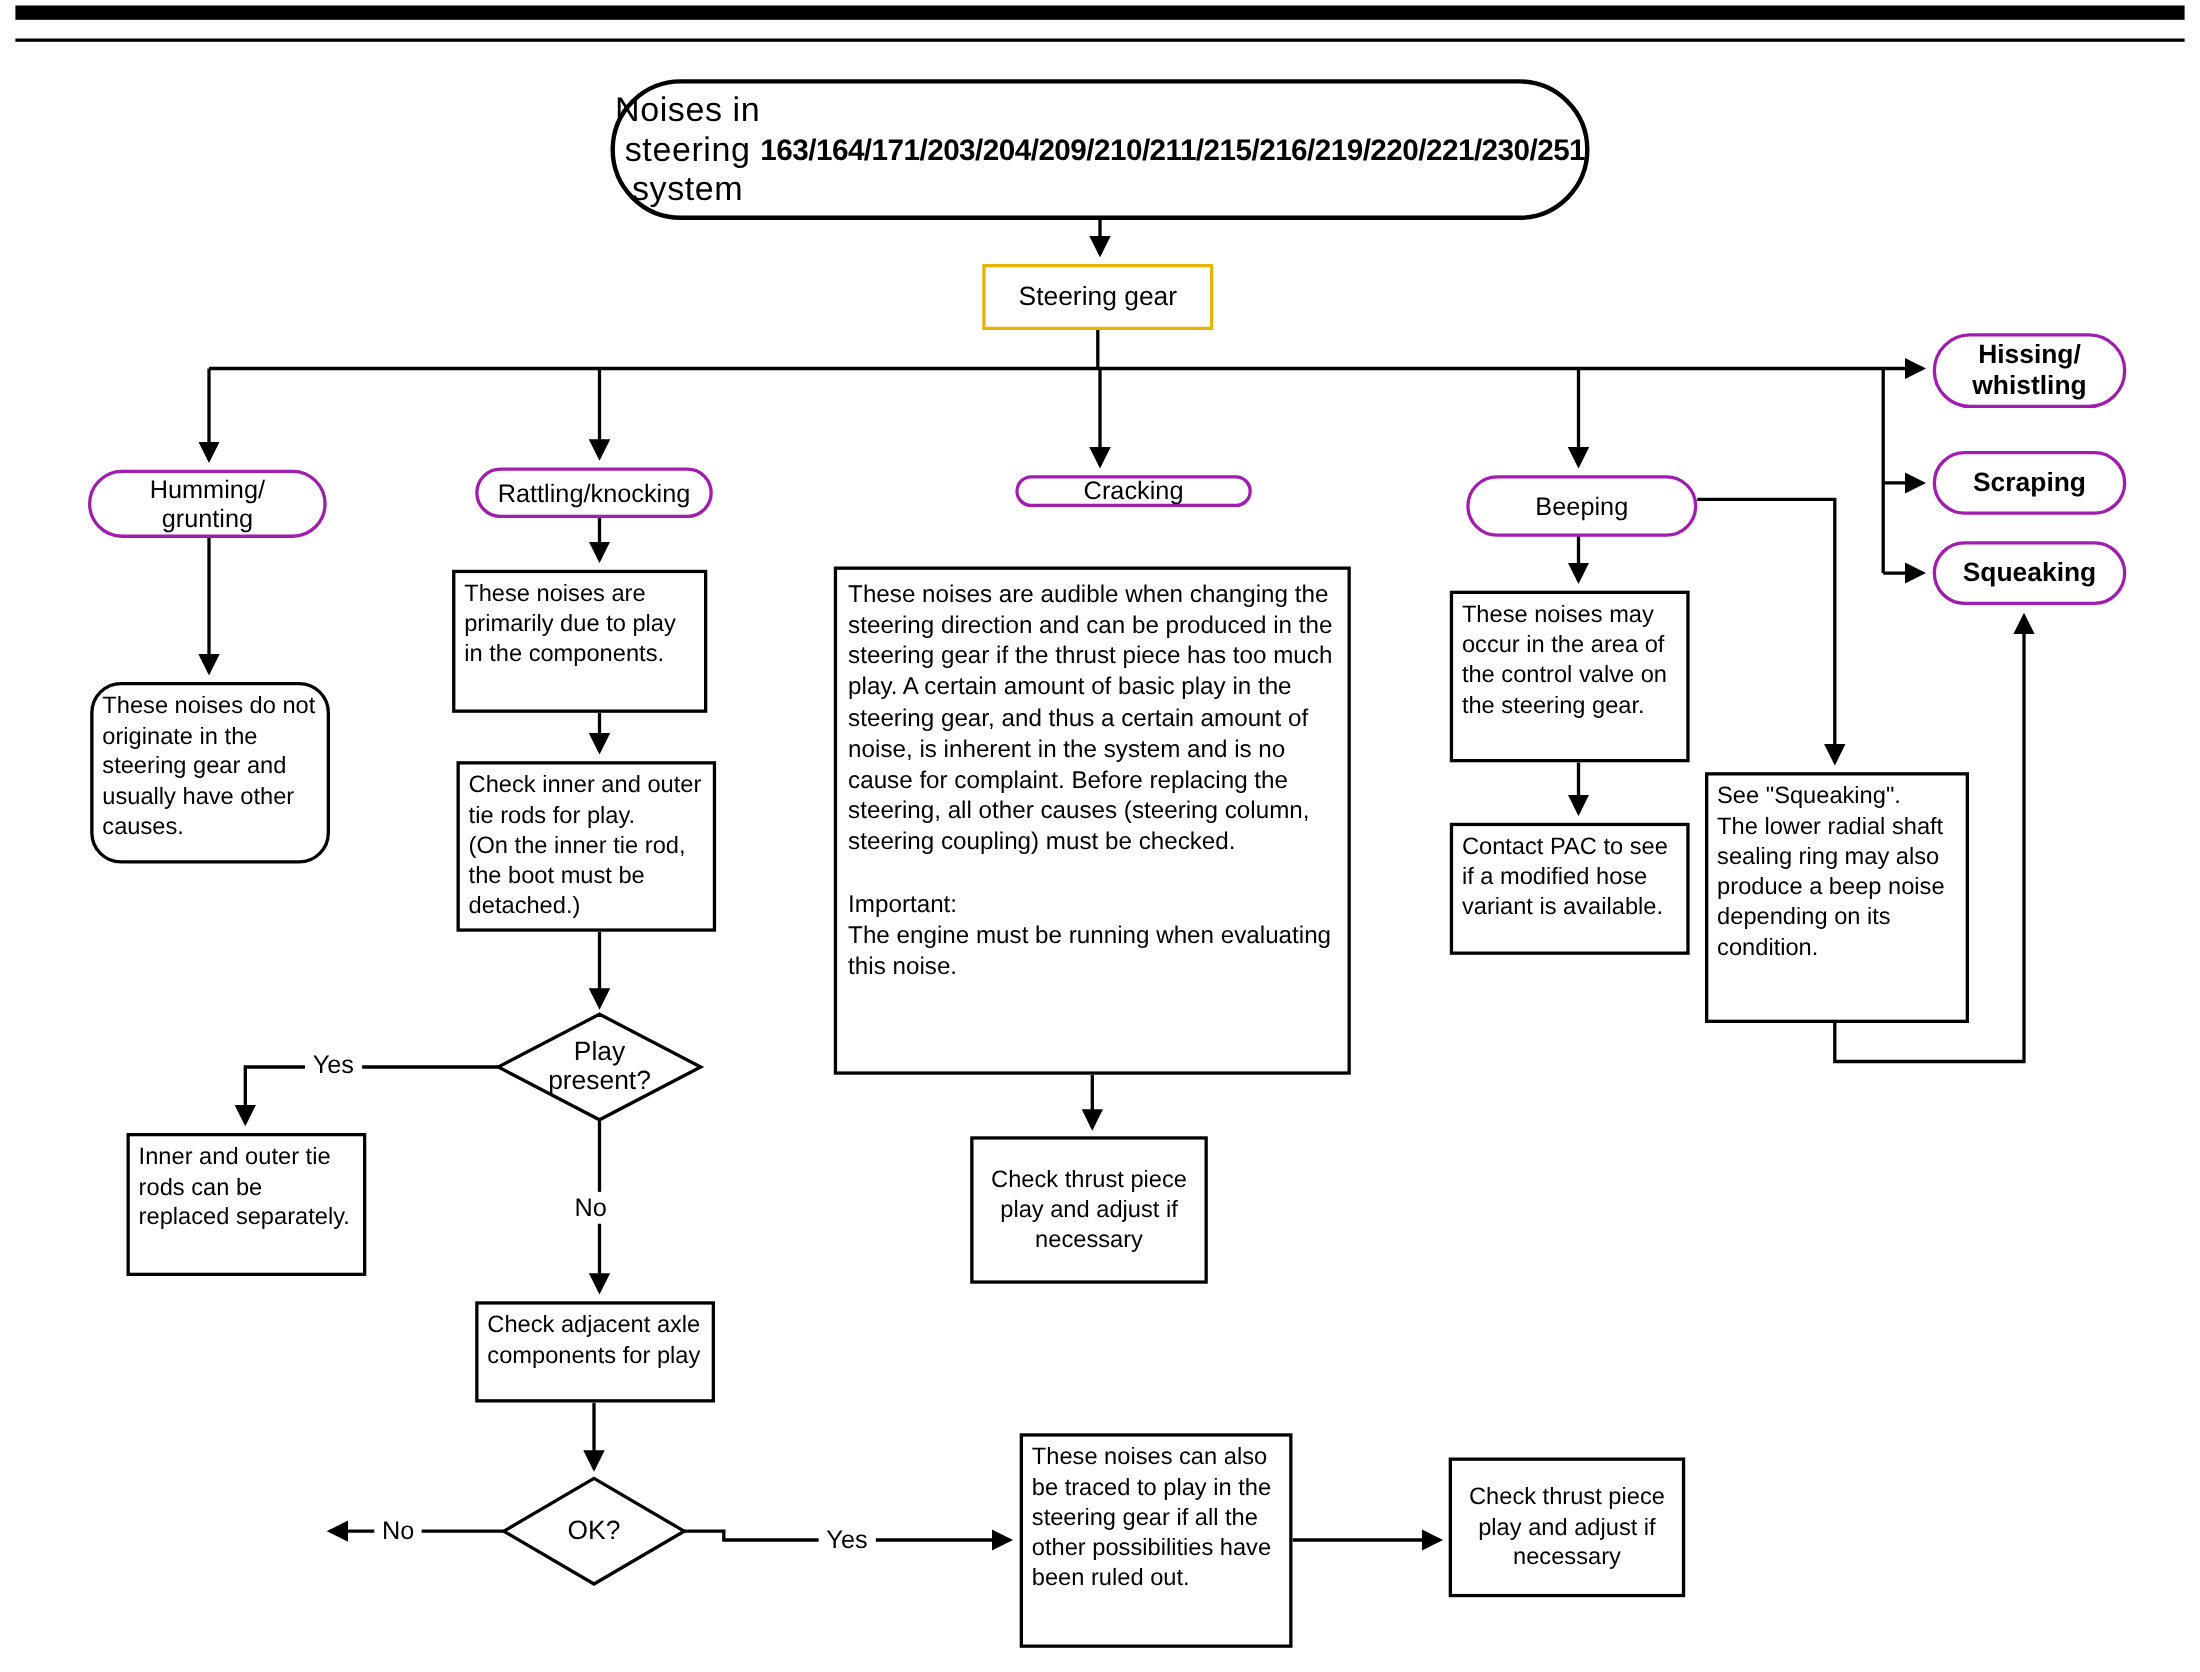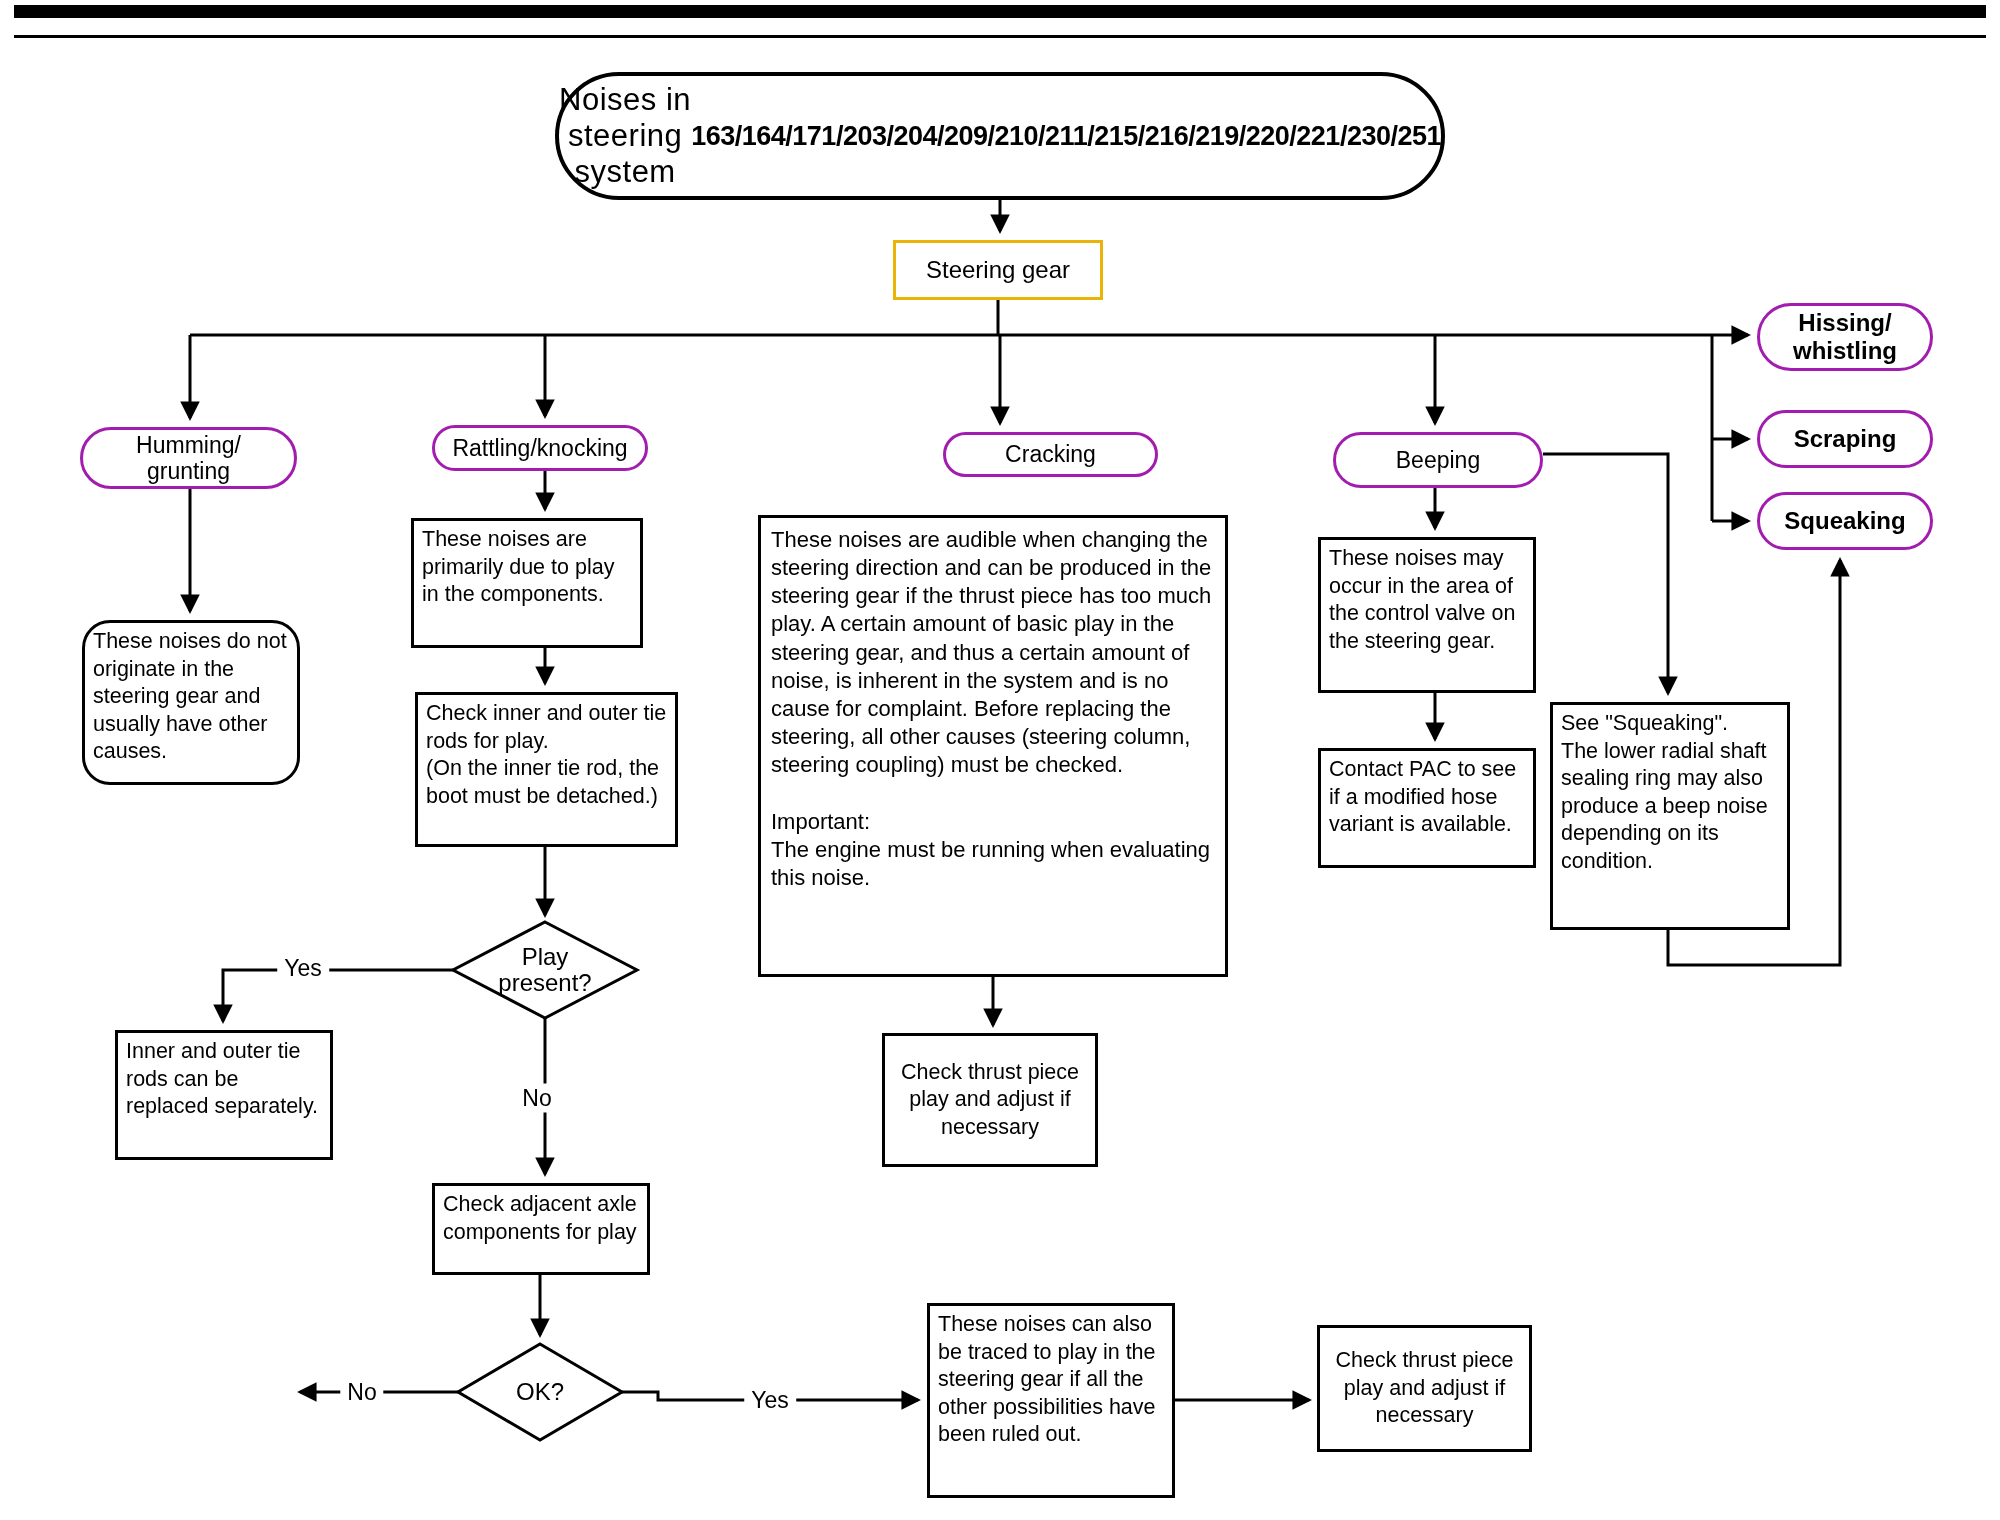--- a/index.html
+++ b/index.html
@@ -96,41 +96,41 @@
     <span>Steering gear</span>
   </div>
 
   <div class="node oval" style="left:80px;top:427px;width:217px;height:62px;">
     <span>Humming/
 grunting</span>
   </div>
   <div class="node oval" style="left:432px;top:425px;width:216px;height:46px;">
     <span>Rattling/knocking</span>
   </div>
-  <div class="node oval" style="left:943px;top:432px;width:215px;height:45px;">
+  <div class="node oval" style="left:923px;top:432px;width:215px;height:29px;">
     <span>Cracking</span>
   </div>
   <div class="node oval" style="left:1333px;top:432px;width:210px;height:56px;">
     <span>Beeping</span>
   </div>
   <div class="node oval bold" style="left:1757px;top:303px;width:176px;height:68px;">
     <span>Hissing/
 whistling</span>
   </div>
   <div class="node oval bold" style="left:1757px;top:410px;width:176px;height:58px;">
     <span>Scraping</span>
   </div>
   <div class="node oval bold" style="left:1757px;top:492px;width:176px;height:58px;">
     <span>Squeaking</span>
   </div>
 
   <div class="node rect" style="left:82px;top:620px;width:218px;height:165px;border-radius:28px;">These noises do not originate in the steering gear and usually have other causes.</div>
 
   <div class="node rect" style="left:411px;top:518px;width:232px;height:130px;">These noises are primarily due to play in the components.</div>
-  <div class="node rect" style="left:415px;top:692px;width:263px;height:155px;">Check inner and outer tie rods for play.
+  <div class="node rect" style="left:415px;top:692px;width:236px;height:155px;">Check inner and outer tie rods for play.
 (On the inner tie rod, the boot must be detached.)</div>
   <div class="dlabel" style="left:545px;top:970px;width:140px;">Play
 present?</div>
   <div class="node rect" style="left:115px;top:1030px;width:218px;height:130px;">Inner and outer tie rods can be replaced separately.</div>
   <div class="node rect" style="left:432px;top:1183px;width:218px;height:92px;">Check adjacent axle components for play</div>
 
   <div class="wlabel" style="left:303px;top:968px;">Yes</div>
   <div class="wlabel" style="left:537px;top:1098px;">No</div>
   <div class="dlabel" style="left:540px;top:1392px;width:120px;">OK?</div>
   <div class="wlabel" style="left:362px;top:1392px;">No</div>

